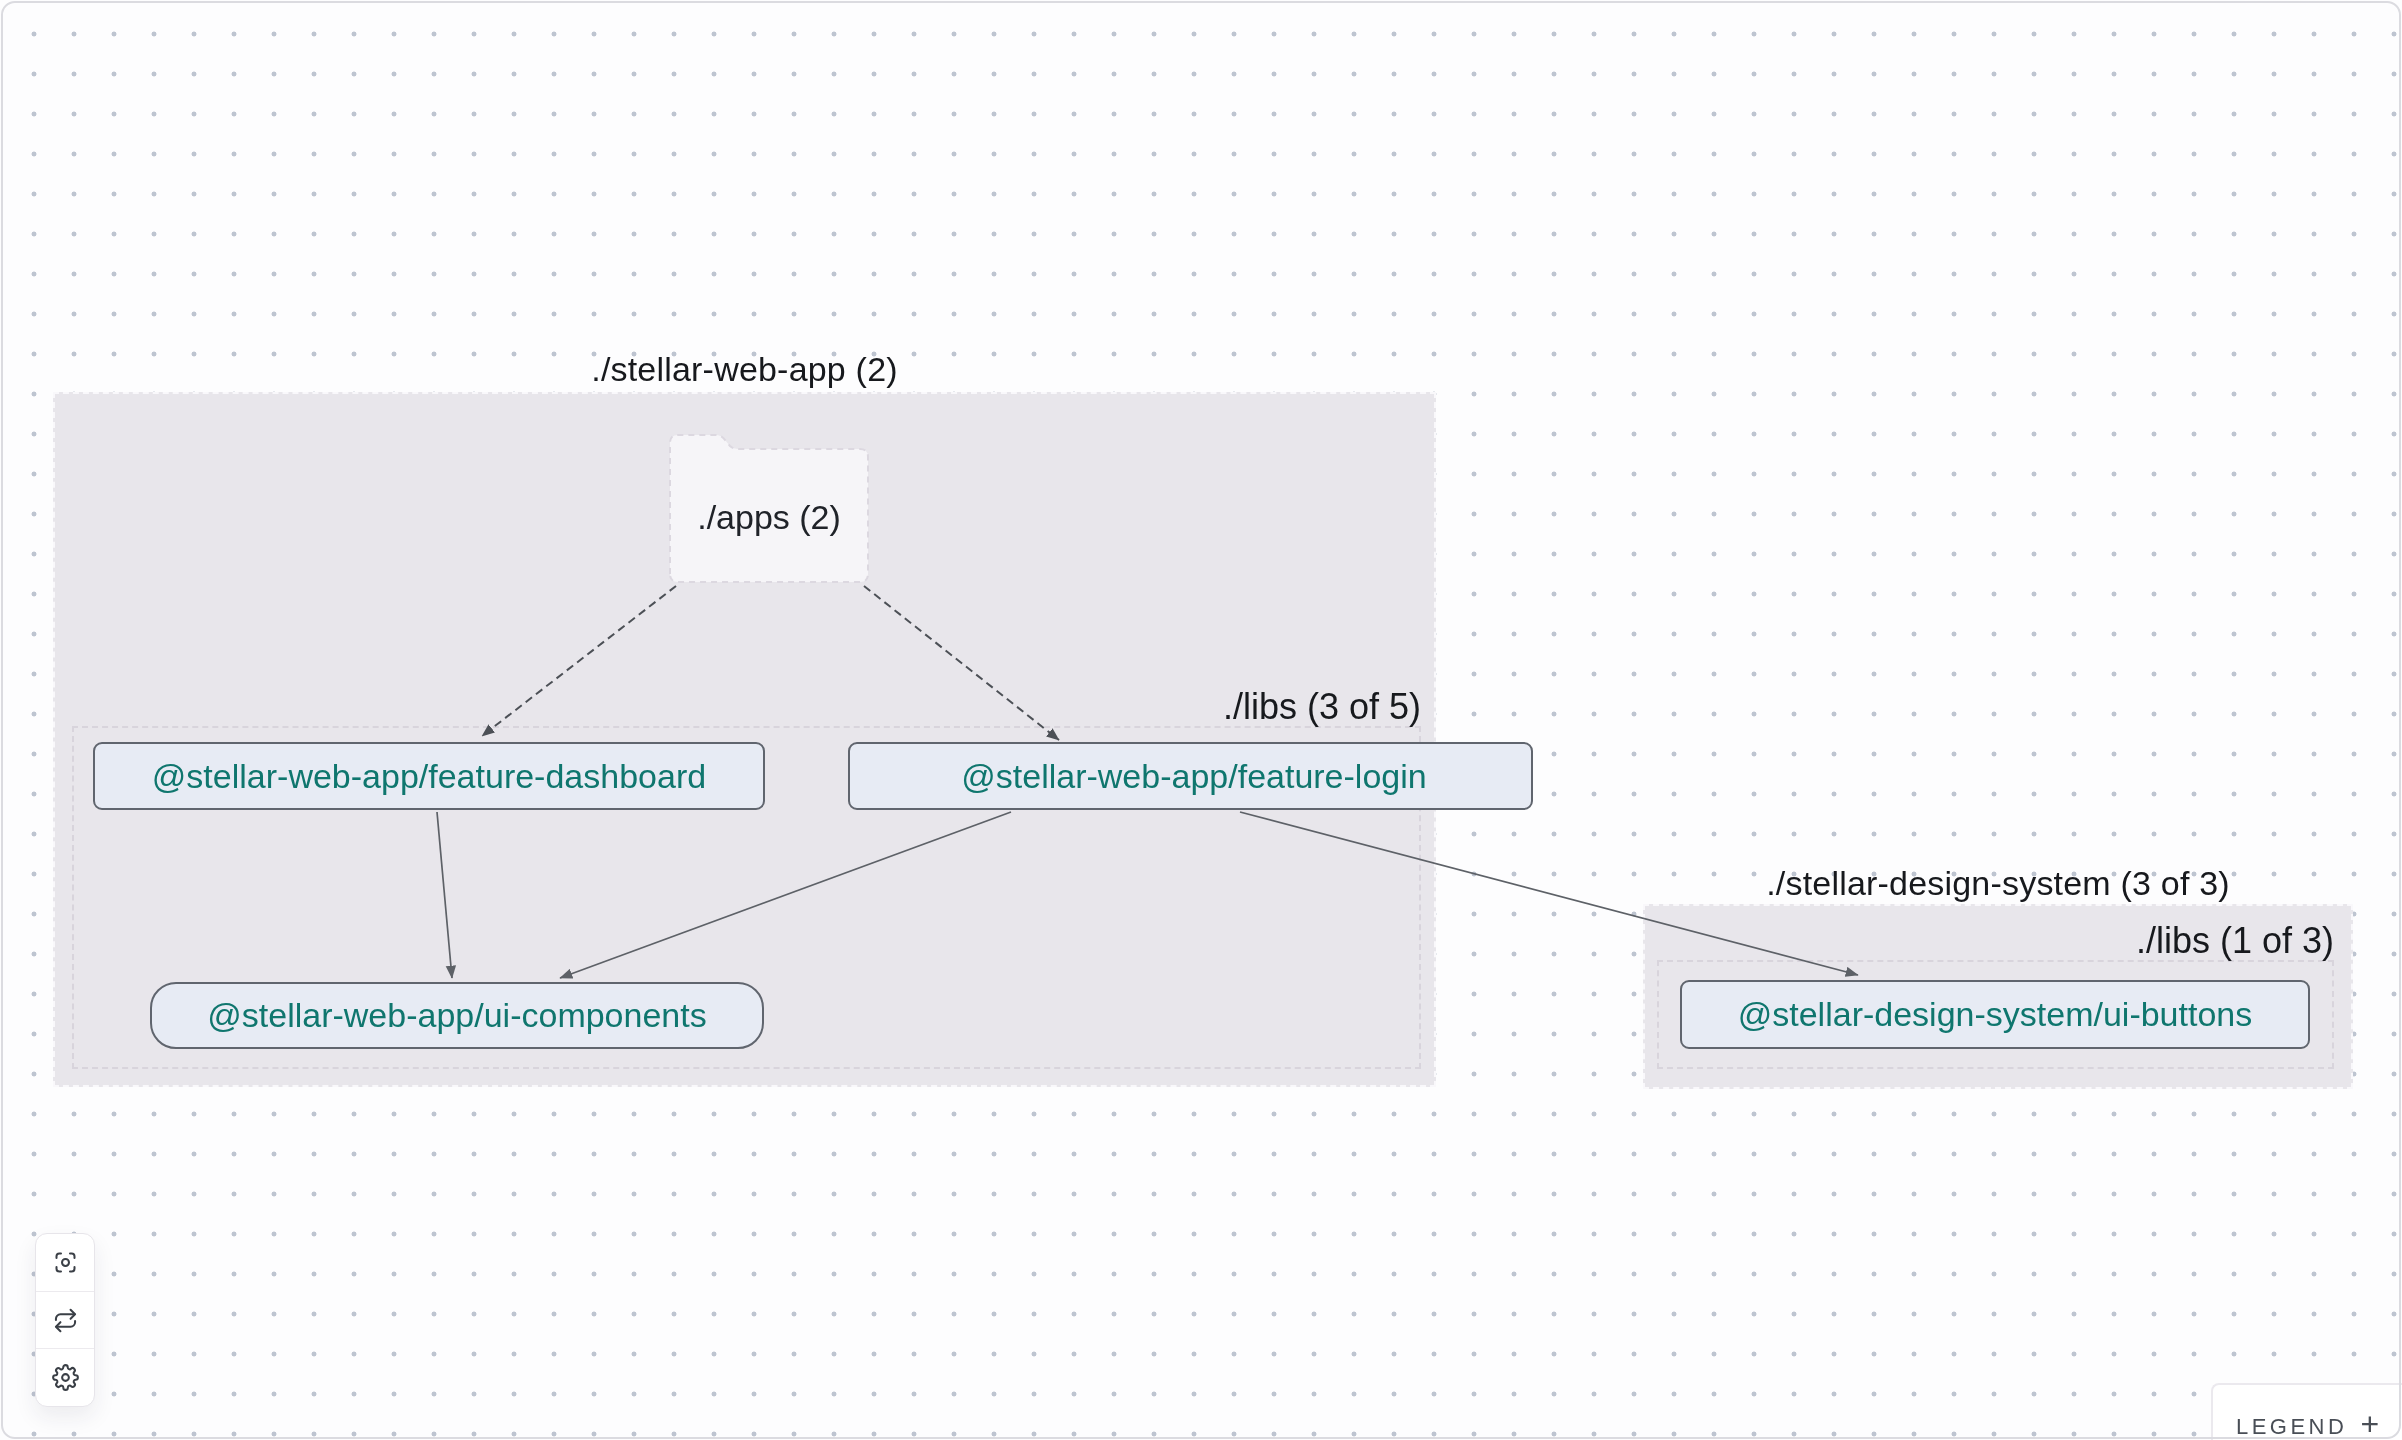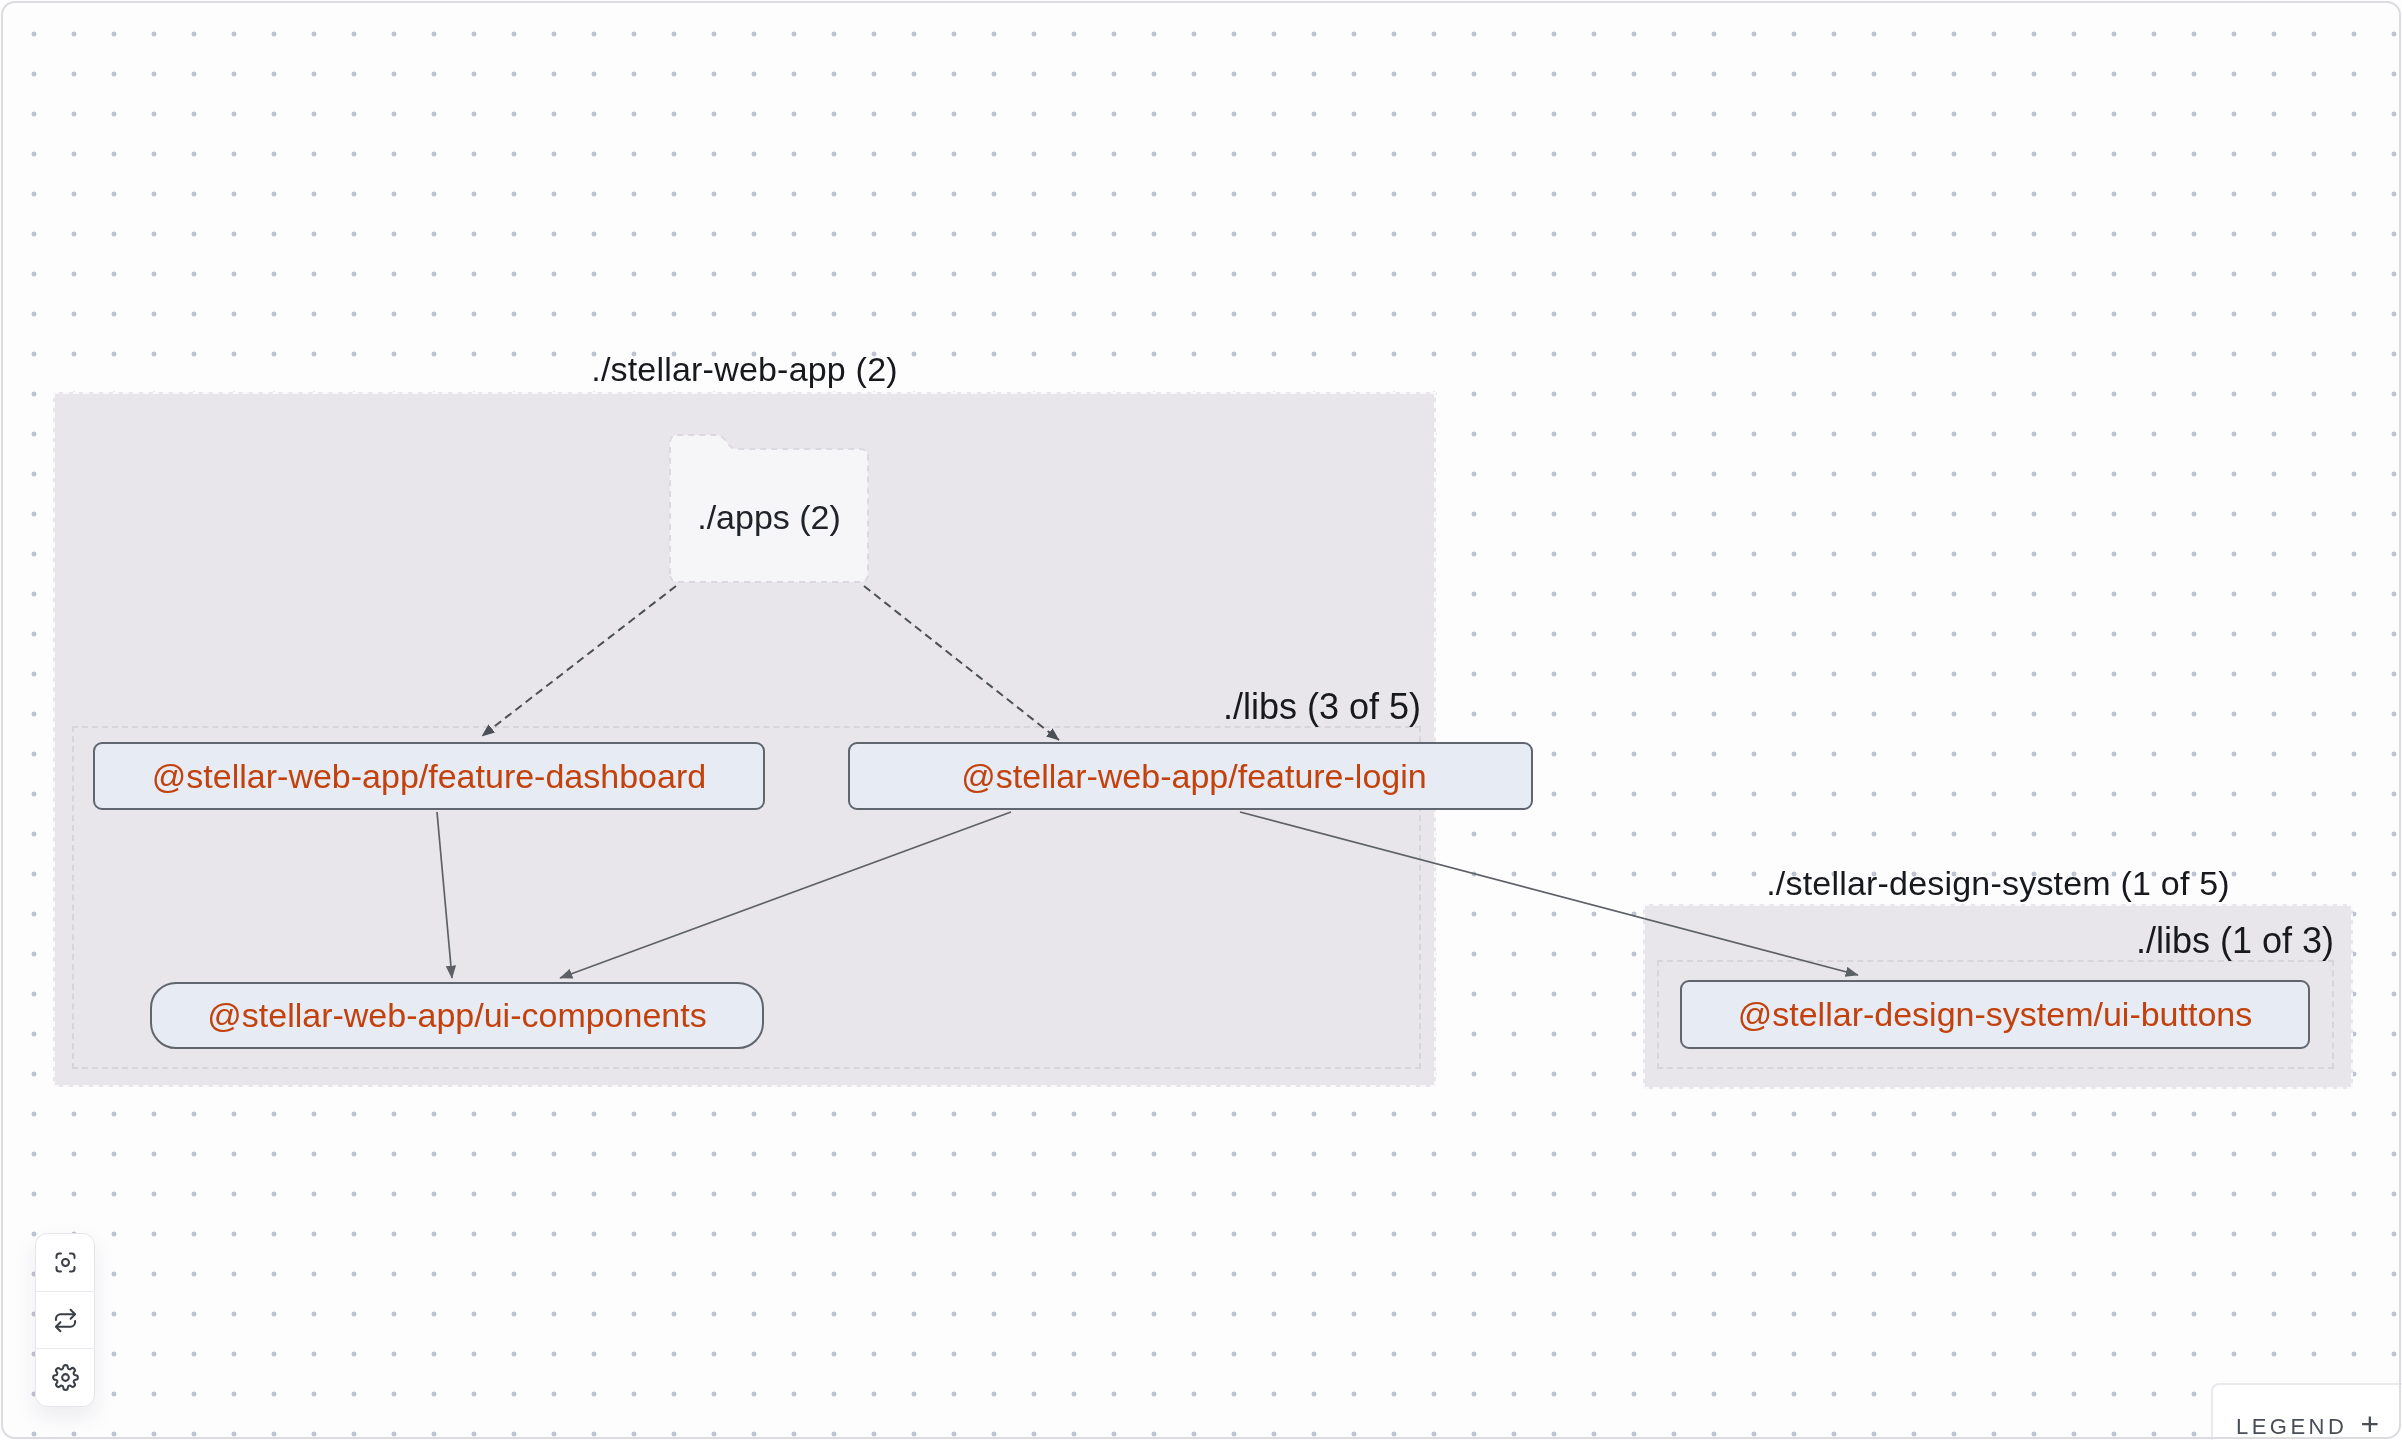--- a/index.html
+++ b/index.html
@@ -63,21 +63,21 @@
     font-size:34px;color:#202329;
   }
   .edges{position:absolute;left:0;top:0;z-index:4;}
   .node{
     position:absolute;
     background:#e7ebf4;
     border:2px solid #60656e;
     border-radius:9px;
     box-sizing:border-box;
     display:flex;align-items:center;justify-content:center;
-    font-size:34px;color:#c2410c;
+    font-size:34px;color:#0f766e;
     z-index:5;
     white-space:nowrap;
   }
 
   
   .controls{
     position:absolute;left:35px;top:1233px;width:60px;height:174px;
     background:#ffffff;
     border:1.5px solid #e7e5ea;
     border-radius:12px;
@@ -125,21 +125,21 @@
   <div class="subgroup-label" style="left:72px;top:686px;width:1349px;">./libs (3 of 5)</div>
 
   <div class="folder" style="left:668px;top:432px;width:202px;height:153px;">
     <svg width="202" height="153" viewBox="0 0 202 153">
       <path d="M 2 142 V 11 Q 2 3 10 3 H 47 Q 54 3 57 8 L 62 14 Q 65 17 71 17 H 192 Q 200 17 200 25 V 142 Q 200 150 192 150 H 10 Q 2 150 2 142 Z" fill="#f6f5f8" stroke="#dcd8e0" stroke-width="2" stroke-dasharray="6 5"></path>
     </svg>
     <div class="folder-label">./apps (2)</div>
   </div>
 
   <div class="group" style="left:1643px;top:904px;width:710px;height:185px;"></div>
-  <div class="group-label" style="left:1643px;top:864px;width:710px;">./stellar-design-system (1 of 5)</div>
+  <div class="group-label" style="left:1643px;top:864px;width:710px;">./stellar-design-system (3 of 3)</div>
 
   <div class="subgroup" style="left:1657px;top:960px;width:677px;height:109px;"></div>
   <div class="subgroup-label" style="left:1657px;top:920px;width:677px;">./libs (1 of 3)</div>
 
   <svg class="edges" width="2402" height="1440" viewBox="0 0 2402 1440">
     <defs>
       <marker id="arrow-dark" viewBox="0 0 10 8" refX="9.5" refY="4" markerWidth="13" markerHeight="11" orient="auto" markerUnits="userSpaceOnUse">
         <path d="M0 0 L10 4 L0 8 Z" fill="#4c5056"></path>
       </marker>
       <marker id="arrow-gray" viewBox="0 0 10 8" refX="9.5" refY="4" markerWidth="13" markerHeight="11" orient="auto" markerUnits="userSpaceOnUse">

